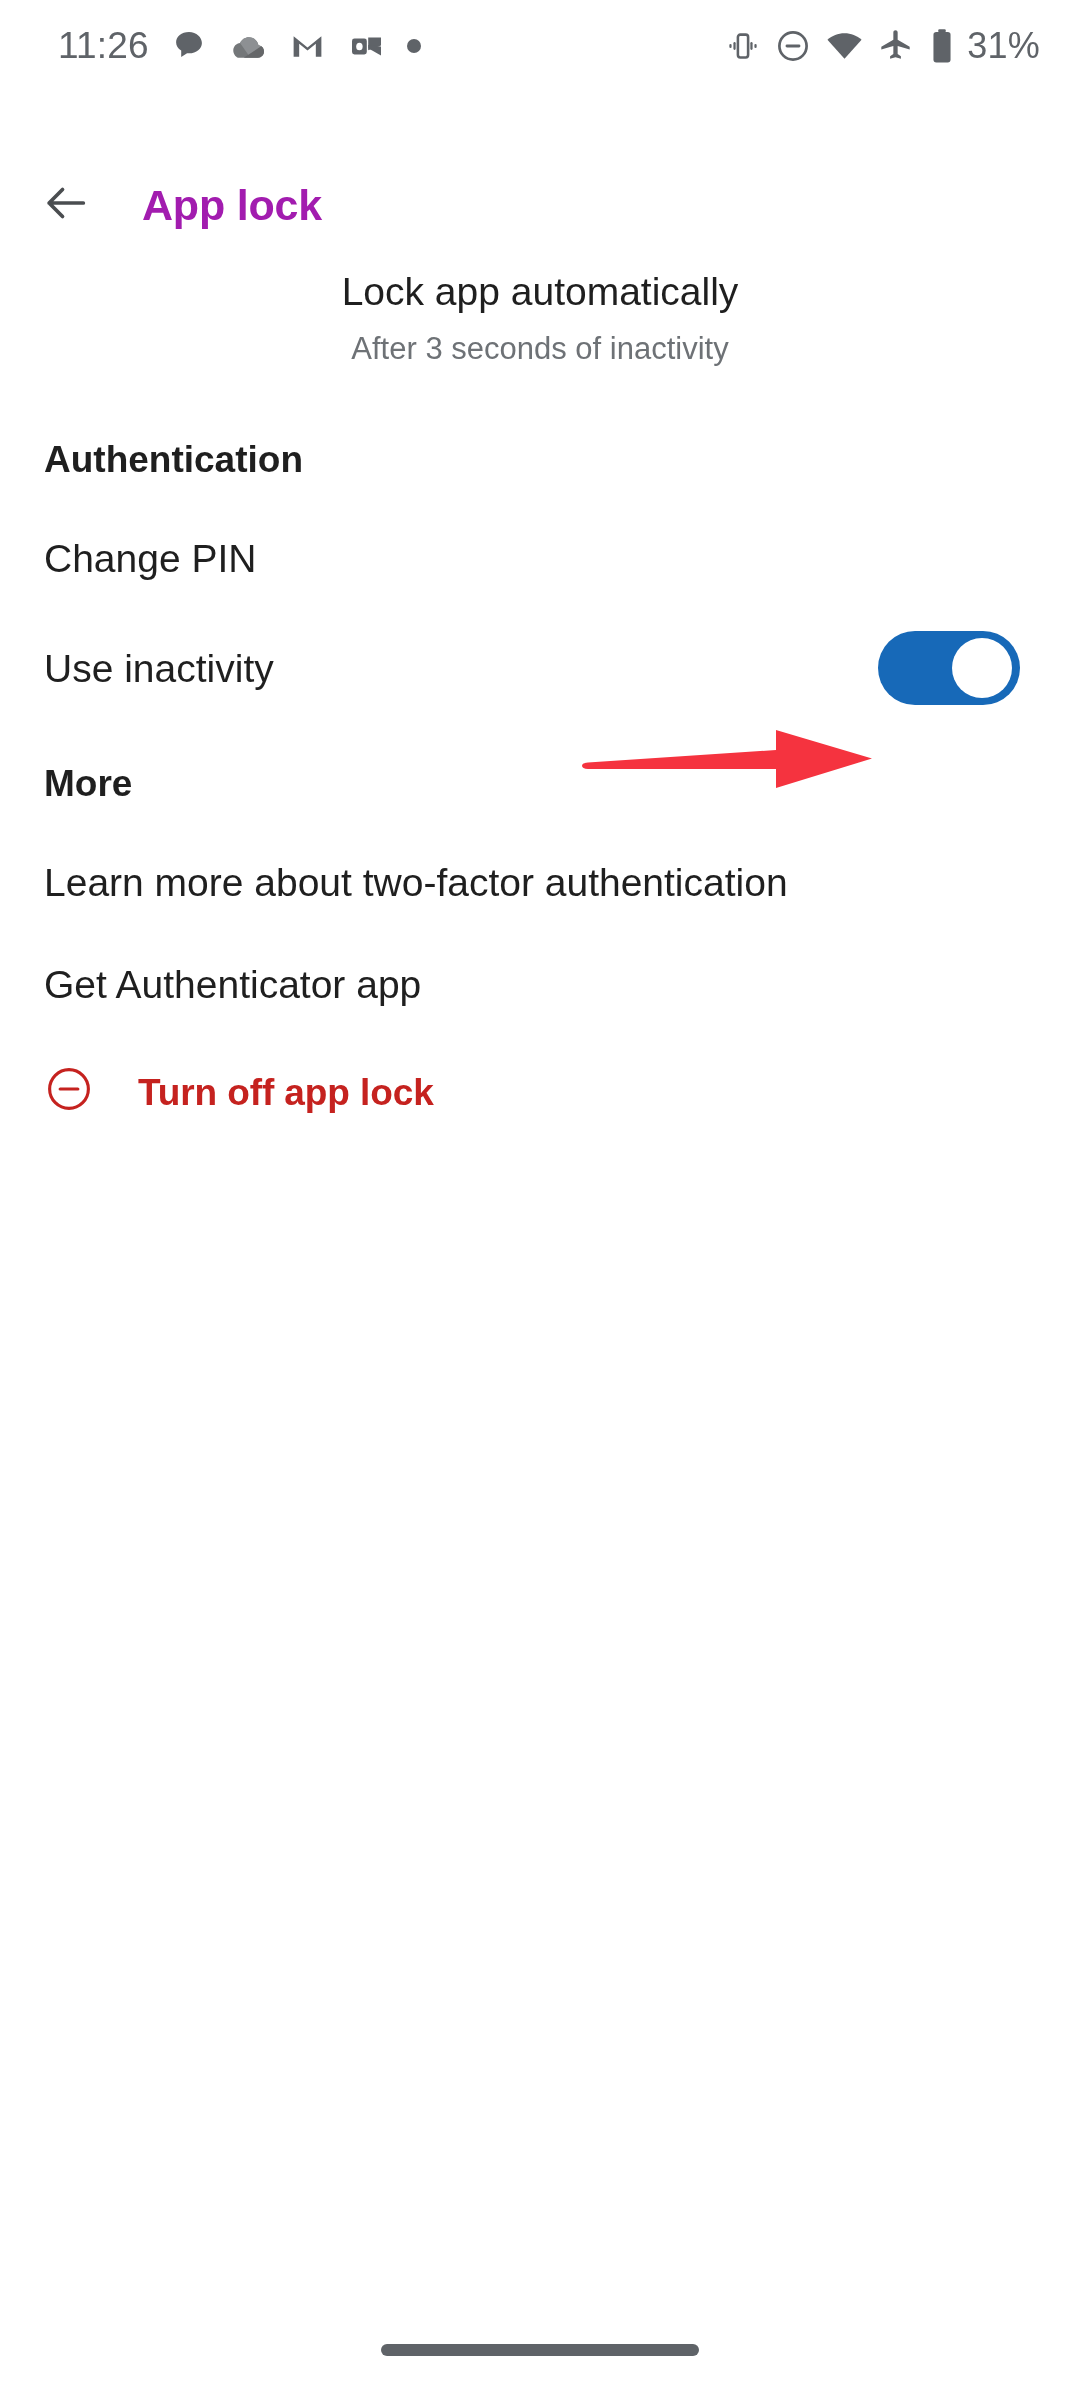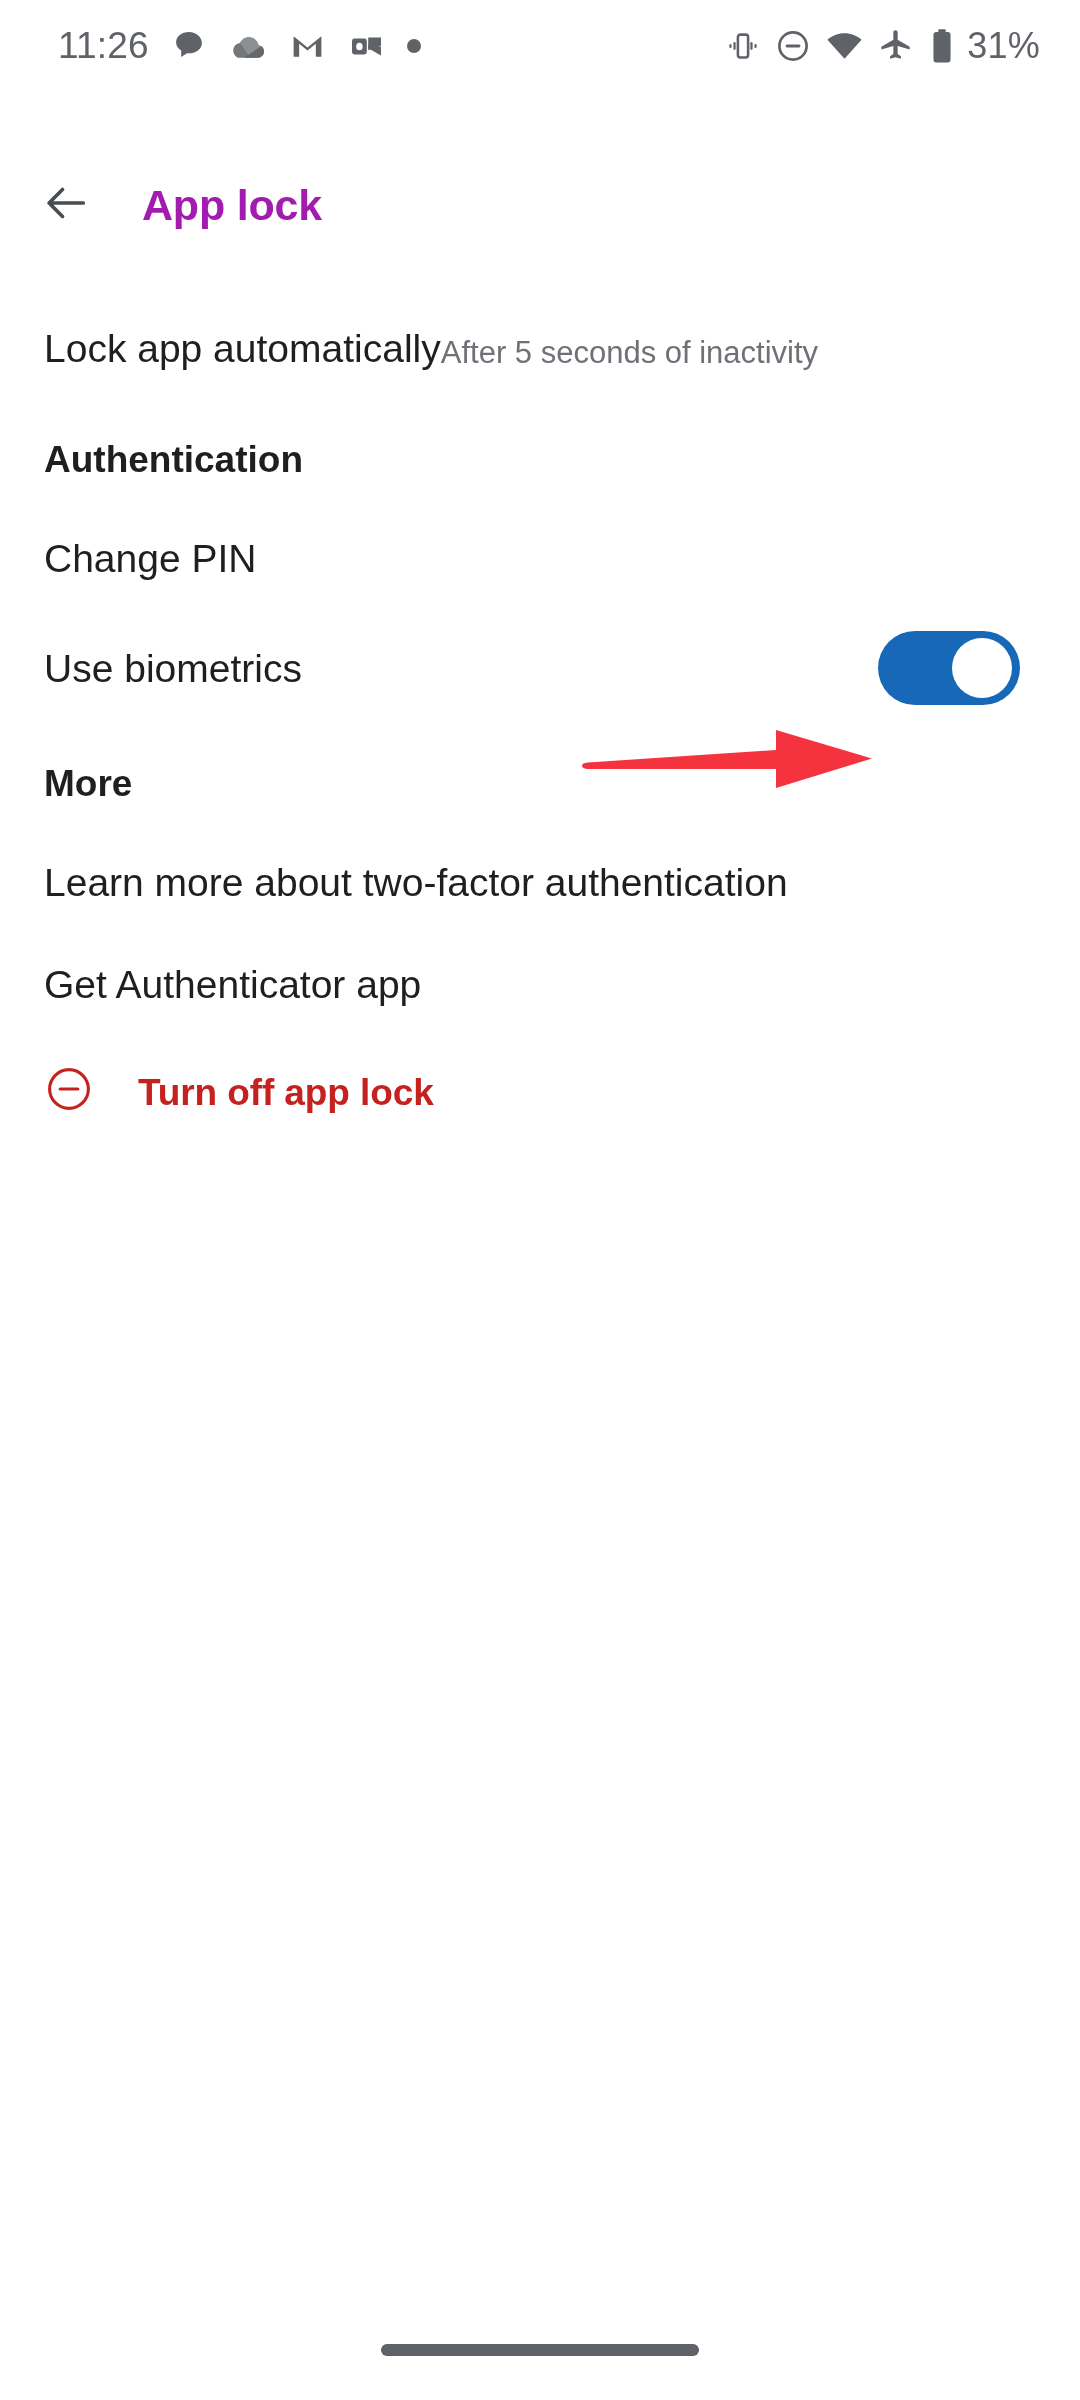--- a/index.html
+++ b/index.html
@@ -51,21 +51,21 @@
 
   
   .content{
     position:absolute; top:272px; left:0; width:1080px;
   }
   .row{
     position:relative;
     padding:0 44px;
     display:flex; align-items:center;
   }
-  .row-stack{ flex-direction:row; align-items:flex-end; }
+  .row-stack{ flex-direction:column; align-items:center; }
 
   .item-title{
     font-size:39px; font-weight:400; color:#1f1f1f; line-height:1;
   }
   .item-sub{
     font-size:31px; font-weight:400; color:#6e7276; line-height:1;
     margin-top:22px;
   }
   .section-head{
     font-size:37px; font-weight:700; color:#1f1f1f; line-height:1;
@@ -203,33 +203,33 @@
       </svg>
     </span>
   </div>
   <div class="page-title">App lock</div>
 </div>
 
 <div class="content">
 
   <div class="row row-stack auto-lock">
     <div class="item-title">Lock app automatically</div>
-    <div class="item-sub">After 5 seconds of inactivity</div>
+    <div class="item-sub">After 3 seconds of inactivity</div>
   </div>
 
   <div class="row sec-auth">
     <div class="section-head">Authentication</div>
   </div>
 
   <div class="row change-pin">
     <div class="item-title">Change PIN</div>
   </div>
 
   <div class="row biometrics">
-    <div class="item-title">Use biometrics</div>
+    <div class="item-title">Use inactivity</div>
     <div class="toggle">
       <div class="knob"></div>
     </div>
   </div>
 
   <div class="row sec-more">
     <div class="section-head">More</div>
   </div>
 
   <div class="row learn-more">

